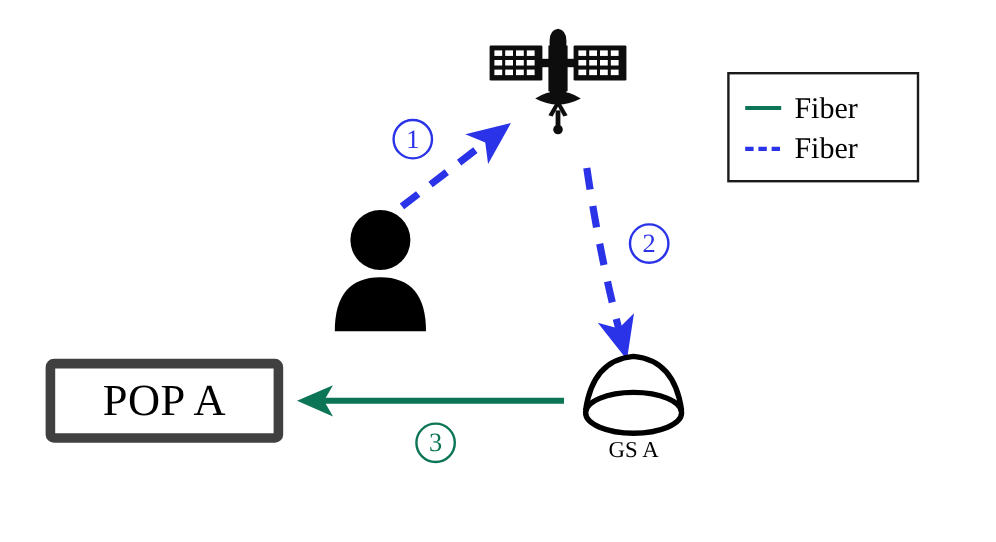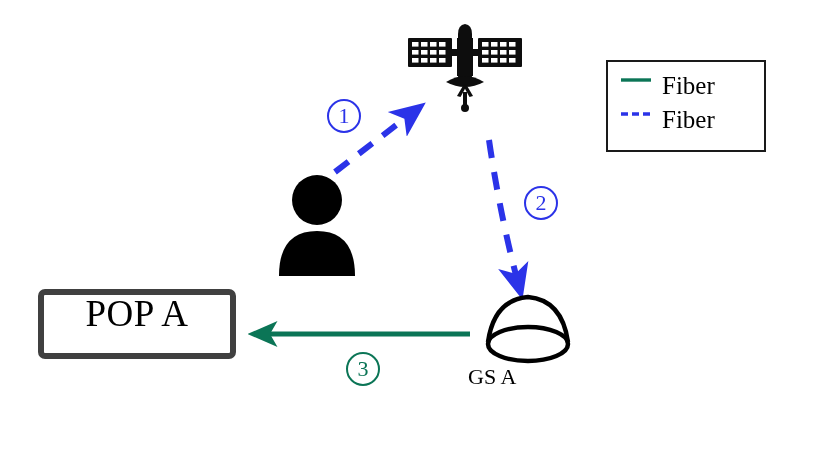--- a/index.html
+++ b/index.html
@@ -60,34 +60,36 @@
     position: absolute;
     left: 478px;
     top: 292px;
     width: 100px;
     height: 72px;
   }
   #gs-label {
     left: 468px;
     top: 366px;
     width: 120px;
-    font-size: 22px;
+    text-align: center;
+    font-size: 19px;
   }
   
   #pop-a-box {
     position: absolute;
     left: 38px;
-    top: 289px;
+    top: 299px;
     width: 198px;
     height: 70px;
-    border: 6px solid #404040;
+    border: 8px solid #404040;
     border-radius: 7px;
     background: #ffffff;
     box-sizing: border-box;
     display: flex;
+    align-items: center;
     justify-content: center;
   }
   #pop-a-label {
     position: static;
     font-size: 37px;
     color: #000000;
     letter-spacing: 0.5px;
   }
   
   .step-badge {
@@ -113,20 +115,21 @@
     top: 60px;
     width: 160px;
     height: 92px;
     border: 2px solid #1a1a1a;
     background: #ffffff;
     box-sizing: border-box;
     padding: 11px 0 0 12px;
   }
   .legend-row {
     display: flex;
+    align-items: center;
     height: 34px;
   }
   .legend-swatch {
     width: 32px;
     height: 14px;
     margin-right: 10px;
     flex: 0 0 32px;
   }
   .legend-swatch svg { display: block; }
   .legend-text {

